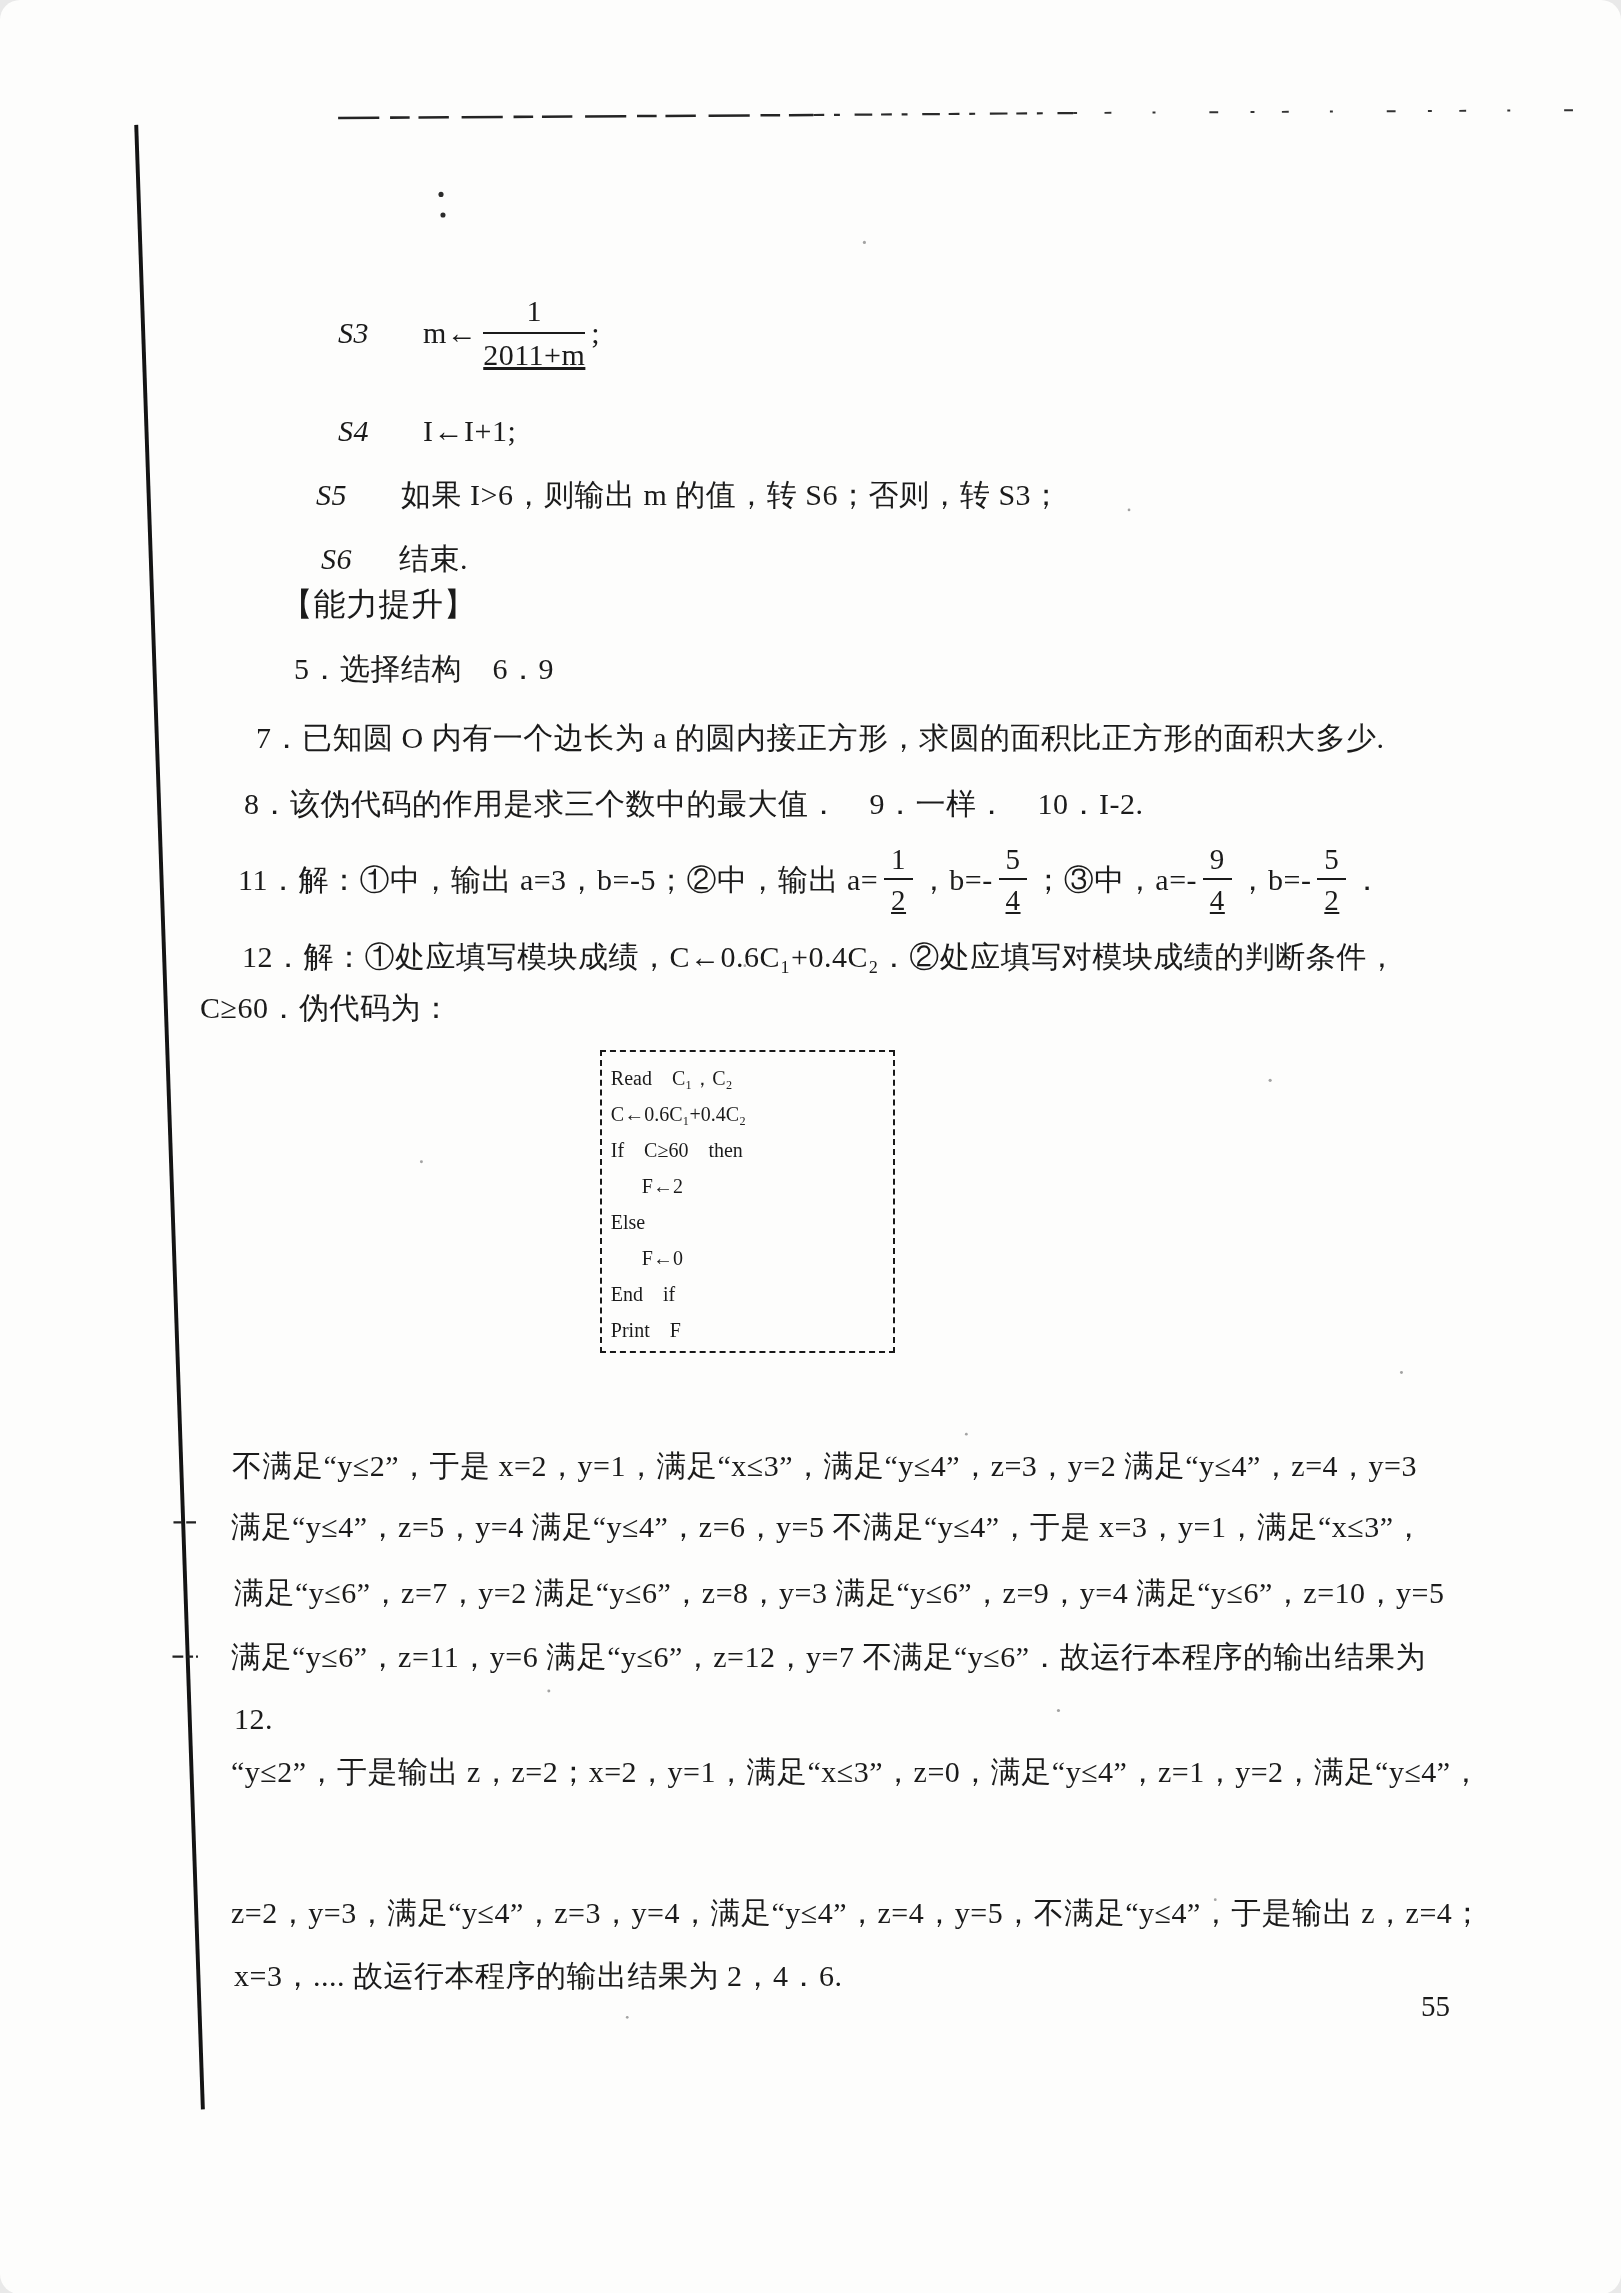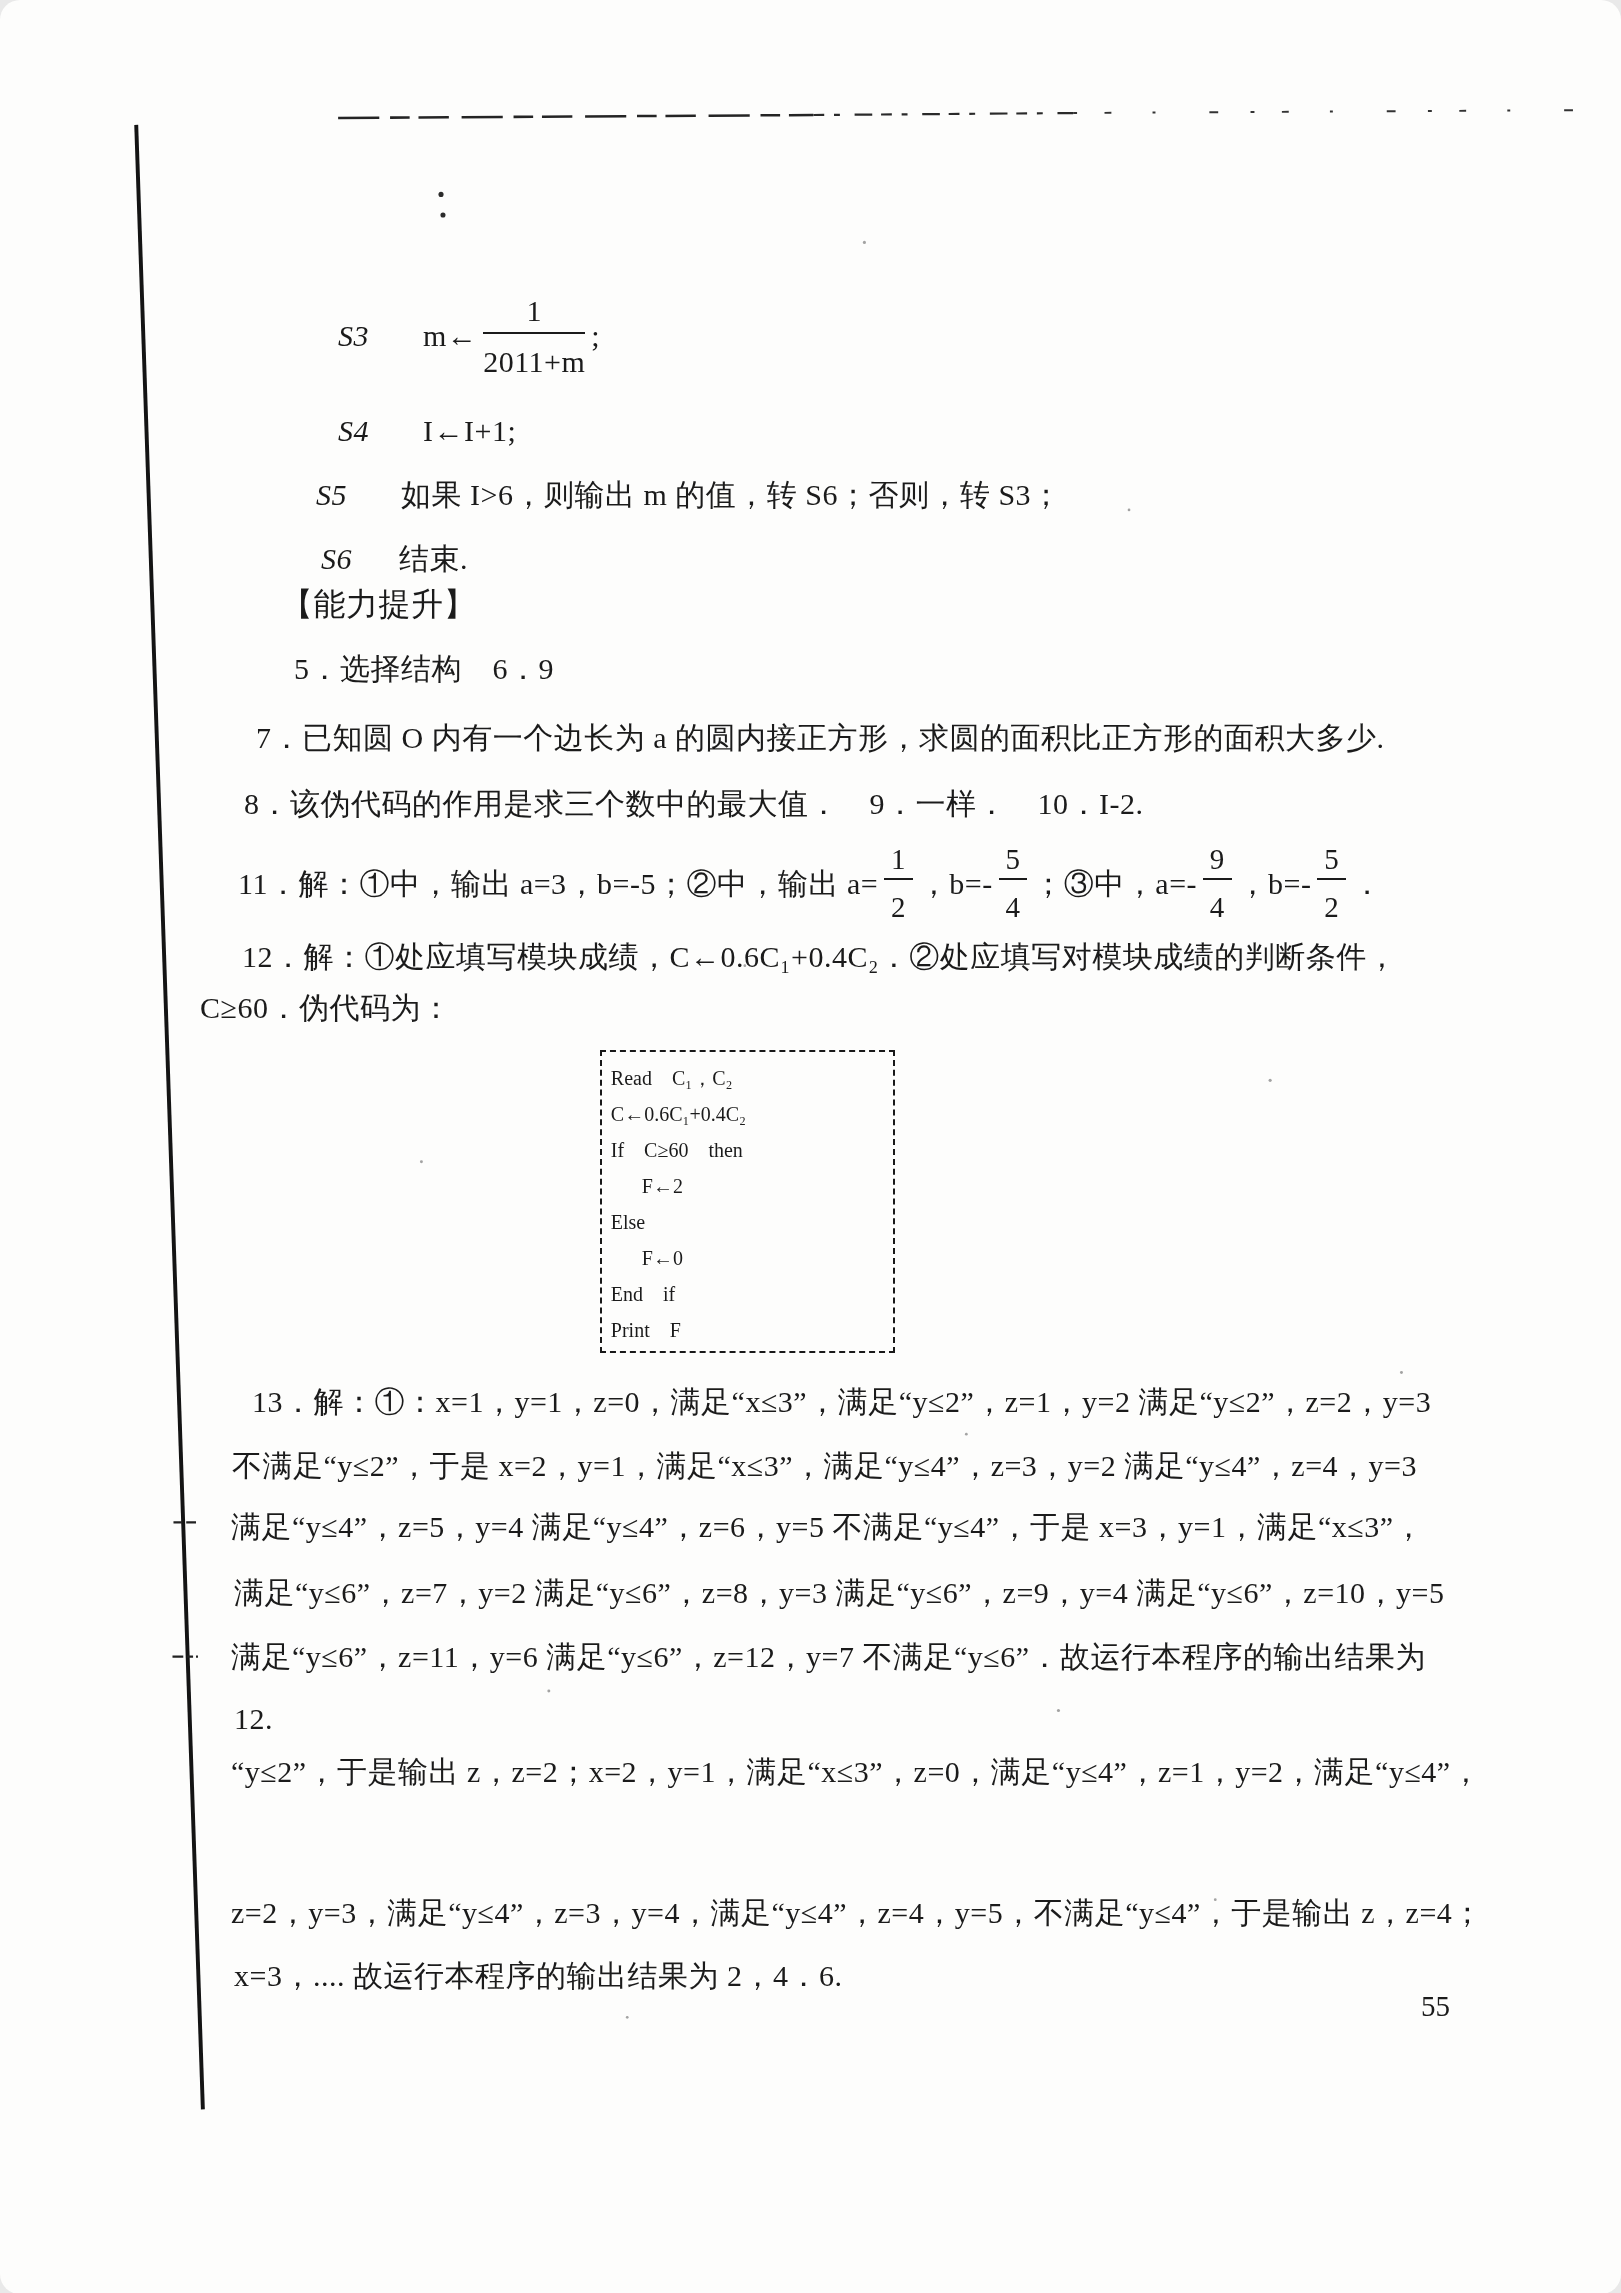--- a/index.html
+++ b/index.html
@@ -20,21 +20,21 @@
     font-size:30px;
     white-space:pre;
     letter-spacing:0.5px;
     line-height:1.25;
   }
   .mathline { display:flex; align-items:center; }
   .slabel { font-style:italic; margin-right:54px; }
   .mtext { white-space:pre; }
   .frac { display:inline-flex; flex-direction:column; text-align:center; vertical-align:middle; margin:0 5.9px; }
   .frac .num { border-bottom:2.5px solid #1b1b1b; padding:0 11.8px 2px 11.8px; }
-  .frac .den { padding-top:9px; }
+  .frac .den { padding-top:2px;text-decoration:underline; }
   .frac.small { font-size:29px; }
   .frac.small .num { padding:0 6.9px 1px 6.9px; }
   .pseudobox {
     position:absolute;
     left:600px; top:1050px;
     width:295px; height:303px;
     border:2.9px dashed #181818;
     padding:7.8px 5.9px 0 8.8px;
     font-size:20px;
   }
@@ -136,21 +136,20 @@
     <div class="pline">Read　C₁，C₂</div>
     <div class="pline">C←0.6C₁+0.4C₂</div>
     <div class="pline">If　C≥60　then</div>
     <div class="pline indent">F←2</div>
     <div class="pline">Else</div>
     <div class="pline indent">F←0</div>
     <div class="pline">End　if</div>
     <div class="pline">Print　F</div>
   </div>
 
-  <div class="line" style="left:252px; top:1383px;">13．解：①：x=1，y=1，z=0，满足“x≤3”，满足“y≤2”，z=1，y=2 满足“y≤2”，z=2，y=3</div>
   <div class="line" style="left:232px; top:1447px;">不满足“y≤2”，于是 x=2，y=1，满足“x≤3”，满足“y≤4”，z=3，y=2 满足“y≤4”，z=4，y=3</div>
   <div class="line" style="left:231px; top:1508px;">满足“y≤4”，z=5，y=4 满足“y≤4”，z=6，y=5 不满足“y≤4”，于是 x=3，y=1，满足“x≤3”，</div>
   <div class="line" style="left:234px; top:1574px;">满足“y≤6”，z=7，y=2 满足“y≤6”，z=8，y=3 满足“y≤6”，z=9，y=4 满足“y≤6”，z=10，y=5</div>
   <div class="line" style="left:231px; top:1638px;">满足“y≤6”，z=11，y=6 满足“y≤6”，z=12，y=7 不满足“y≤6”．故运行本程序的输出结果为</div>
   <div class="line" style="left:234px; top:1700px;">12.</div>
   <div class="line" style="left:231px; top:1753px;font-family:Liberation Serif, serif;">“y≤2”，于是输出 z，z=2；x=2，y=1，满足“x≤3”，z=0，满足“y≤4”，z=1，y=2，满足“y≤4”，</div>
   <div class="line" style="left:231px; top:1894px;">z=2，y=3，满足“y≤4”，z=3，y=4，满足“y≤4”，z=4，y=5，不满足“y≤4”，于是输出 z，z=4；</div>
   <div class="line" style="left:234px; top:1957px;">x=3，.... 故运行本程序的输出结果为 2，4．6.</div>
 
   <div class="pagenum" style="left:1409px; top:1990px;">55</div>

